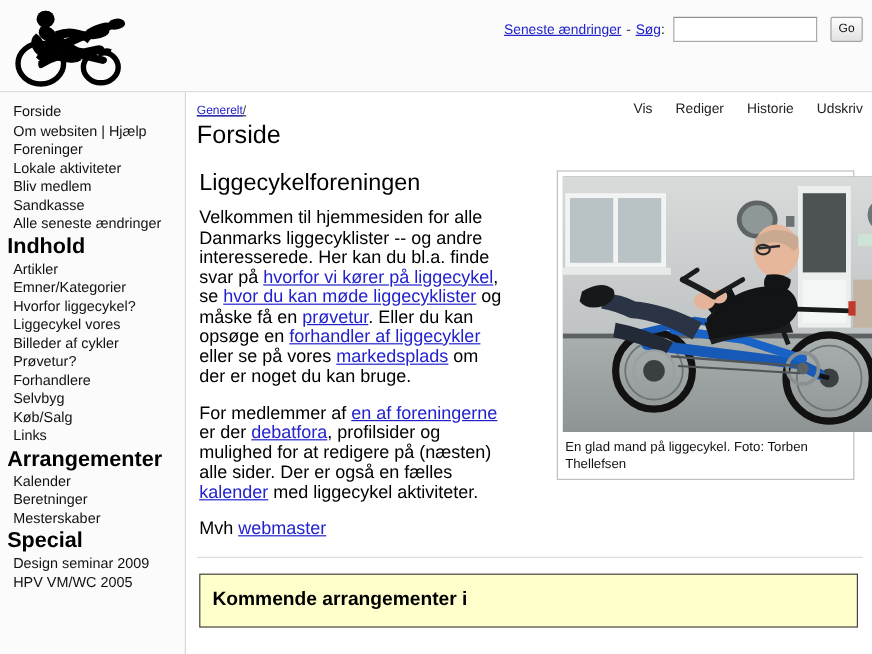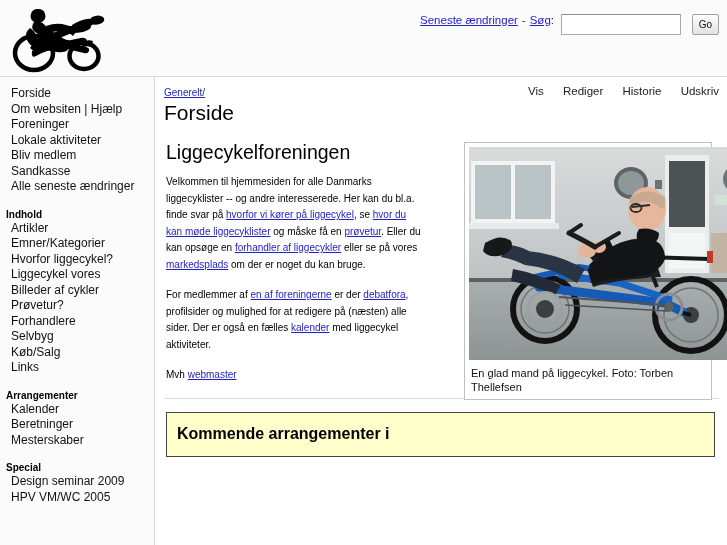--- a/index.html
+++ b/index.html
@@ -32,20 +32,21 @@
     width: 140px;
     height: 72px;
   }
   .logo svg { display: block; }
 
   .header-right {
     position: absolute;
     right: 8px;
     top: 14px;
     display: flex;
+    align-items: center;
     font-size: 11.5px;
     color: #222;
   }
   .header-right a {
     color: #2222cc;
     text-decoration: underline;
   }
   .hdr-sep {
     margin: 0 4px;
     color: #333;
@@ -95,22 +96,21 @@
   }
   .side-link {
     display: block;
     color: #111;
     text-decoration: none;
     line-height: 15.5px;
     white-space: nowrap;
   }
   .side-heading {
     font-weight: bold;
-    font-size: 10px;
-    margin-top: 14px;
+    font-size: 18px;
     margin-bottom: 1px;
     margin-left: -2px;
     color: #000;
   }
   .side-group { margin-left: 3px; }
 
   
   .content {
     flex: 1 1 auto;
     position: relative;
@@ -151,21 +151,21 @@
 
   .article { position: relative; }
   .article h2 {
     font-size: 19.5px;
     font-weight: normal;
     margin: 14px 0 10px 2px;
     line-height: 24px;
   }
   .text-col {
     width: 258px;
-    font-size: 10px;
+    font-size: 15px;
     line-height: 16.5px;
     margin-left: 2px;
   }
   .text-col p { margin: 0 0 14px 0; }
   .text-col a {
     color: #2222cc;
     text-decoration: underline;
   }
 
   

